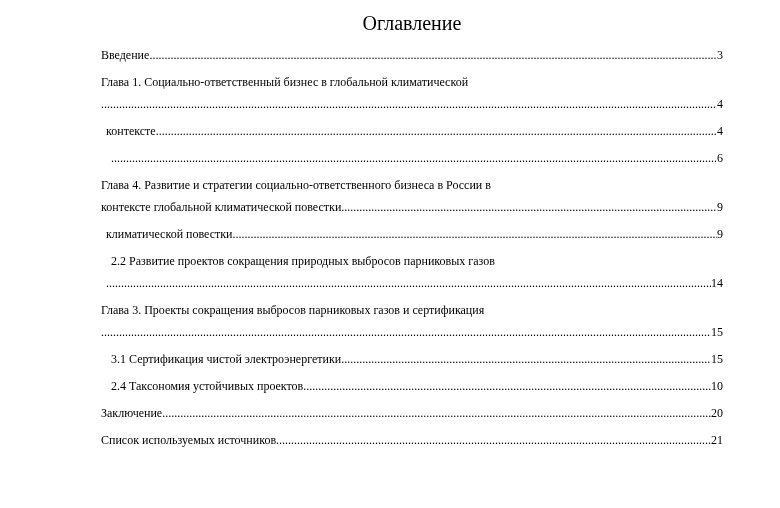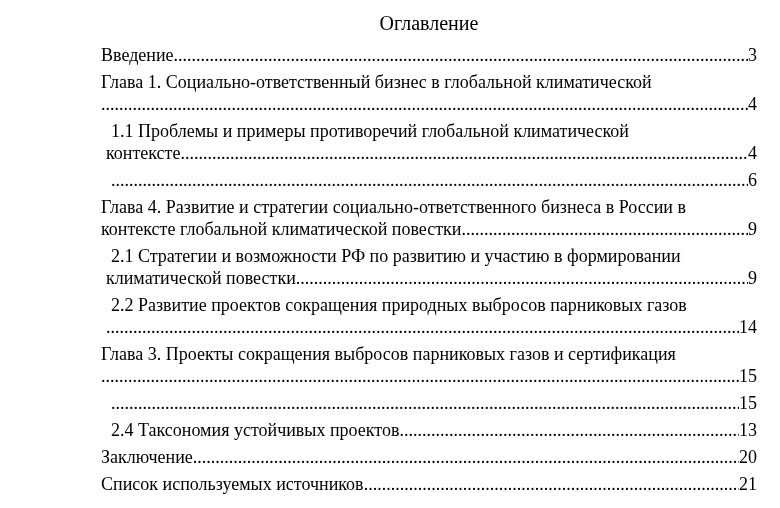--- a/index.html
+++ b/index.html
@@ -11,31 +11,31 @@
     height: 508px;
     background: #ffffff;
     color: #000000;
     font-family: "Liberation Serif", "DejaVu Serif", serif;
     overflow: hidden;
   }
   .doc {
     box-sizing: border-box;
     width: 780px;
     height: 468px;
-    padding: 11px 23px 0 101px;
+    padding: 11px 57px 0 101px;
   }
   .title {
     font-size: 20px;
     line-height: 25px;
     text-align: center;
     margin: 0 0 8px 0;
     font-weight: normal;
   }
   .entry {
-    font-size: 18px;
+    font-size: 12px;
     line-height: 22px;
     margin-bottom: 5px;
   }
   .line {
     white-space: nowrap;
   }
   .line.last {
     display: flex;
     align-items: baseline;
   }
@@ -70,21 +70,20 @@
         </div>
       </div>
       <div class="entry lvl1">
         <div class="line first">Глава 1. Социально-ответственный бизнес в глобальной климатической</div>
         <div class="line last">
           <span class="leader">................................................................................................................................................................................................................................................................................................................................................................................................................</span>
           <span class="pg">4</span>
         </div>
       </div>
       <div class="entry lvl2">
-        <div class="line first">1.1 Проблемы и примеры противоречий глобальной климатической</div>
         <div class="line last">
           <span class="txt">контексте</span>
           <span class="leader">................................................................................................................................................................................................................................................................................................................................................................................................................</span>
           <span class="pg">4</span>
         </div>
       </div>
       <div class="entry lvl2">
         <div class="line first last">
           <span class="leader">................................................................................................................................................................................................................................................................................................................................................................................................................</span>
           <span class="pg">6</span>
@@ -92,21 +91,20 @@
       </div>
       <div class="entry lvl1">
         <div class="line first">Глава 4. Развитие и стратегии социально-ответственного бизнеса в России в</div>
         <div class="line last">
           <span class="txt">контексте глобальной климатической повестки</span>
           <span class="leader">................................................................................................................................................................................................................................................................................................................................................................................................................</span>
           <span class="pg">9</span>
         </div>
       </div>
       <div class="entry lvl2">
-        <div class="line first">2.1 Стратегии и возможности РФ по развитию и участию в формировании</div>
         <div class="line last">
           <span class="txt">климатической повестки</span>
           <span class="leader">................................................................................................................................................................................................................................................................................................................................................................................................................</span>
           <span class="pg">9</span>
         </div>
       </div>
       <div class="entry lvl2">
         <div class="line first">2.2 Развитие проектов сокращения природных выбросов парниковых газов</div>
         <div class="line last">
           <span class="txt"></span>
@@ -116,29 +114,30 @@
       </div>
       <div class="entry lvl1">
         <div class="line first">Глава 3. Проекты сокращения выбросов парниковых газов и сертификация</div>
         <div class="line last">
           <span class="leader">................................................................................................................................................................................................................................................................................................................................................................................................................</span>
           <span class="pg">15</span>
         </div>
       </div>
       <div class="entry lvl2">
         <div class="line first last">
+          <span class="txt">3.1 Сертификация чистой электроэнергетики</span>
           <span class="leader">................................................................................................................................................................................................................................................................................................................................................................................................................</span>
           <span class="pg">15</span>
         </div>
       </div>
       <div class="entry lvl2">
         <div class="line first last">
           <span class="txt">2.4 Таксономия устойчивых проектов</span>
           <span class="leader">................................................................................................................................................................................................................................................................................................................................................................................................................</span>
-          <span class="pg">13</span>
+          <span class="pg">10</span>
         </div>
       </div>
       <div class="entry lvl1">
         <div class="line first last">
           <span class="txt">Заключение</span>
           <span class="leader">................................................................................................................................................................................................................................................................................................................................................................................................................</span>
           <span class="pg">20</span>
         </div>
       </div>
       <div class="entry lvl1">

